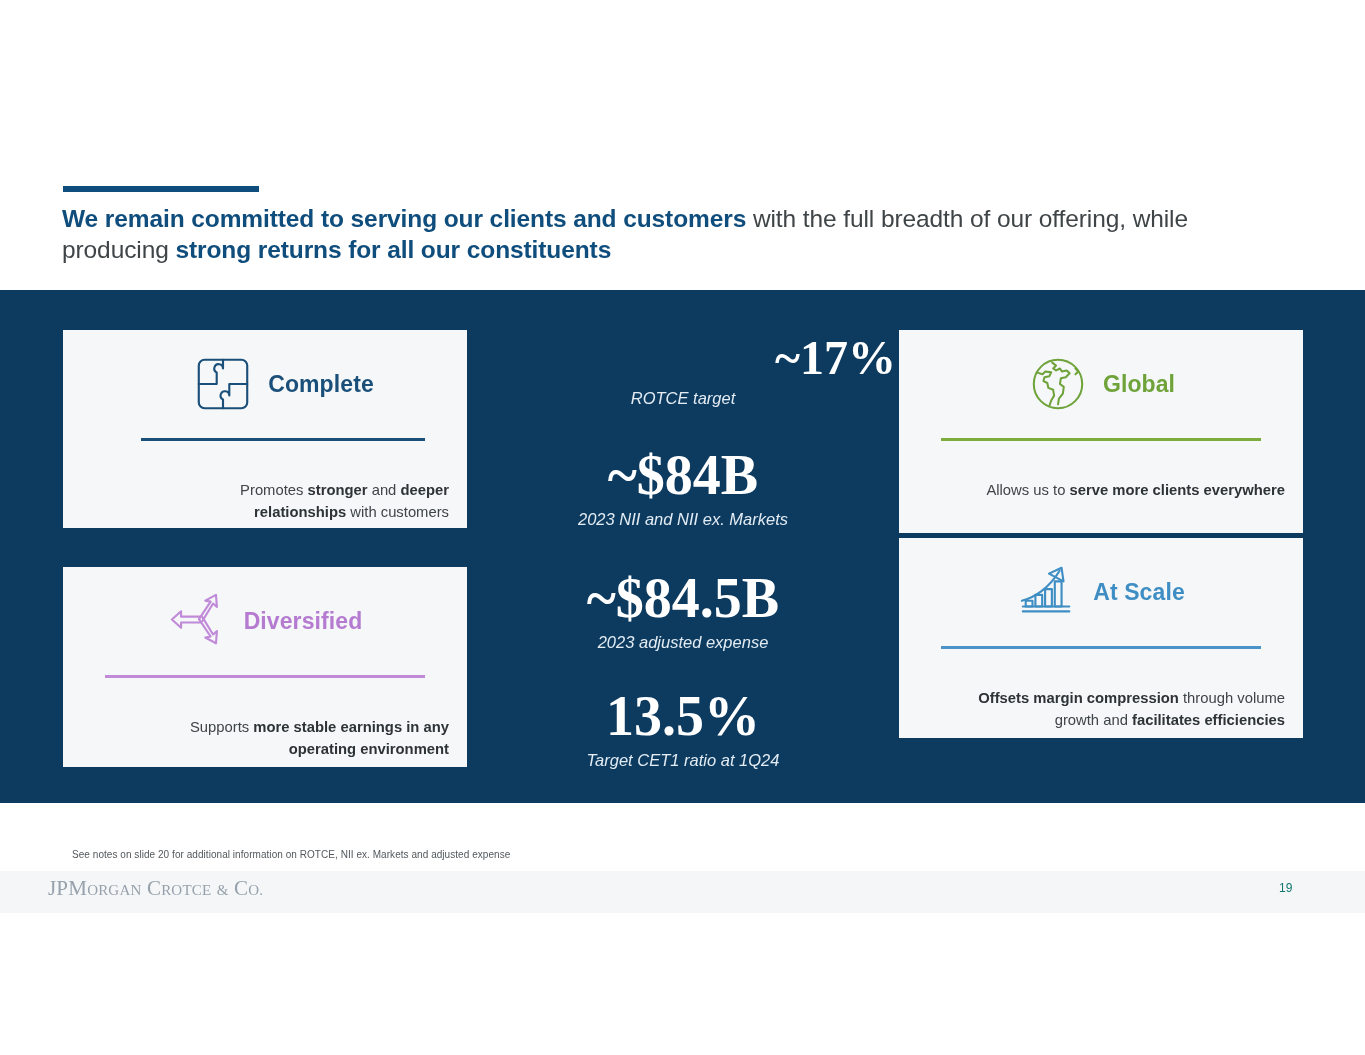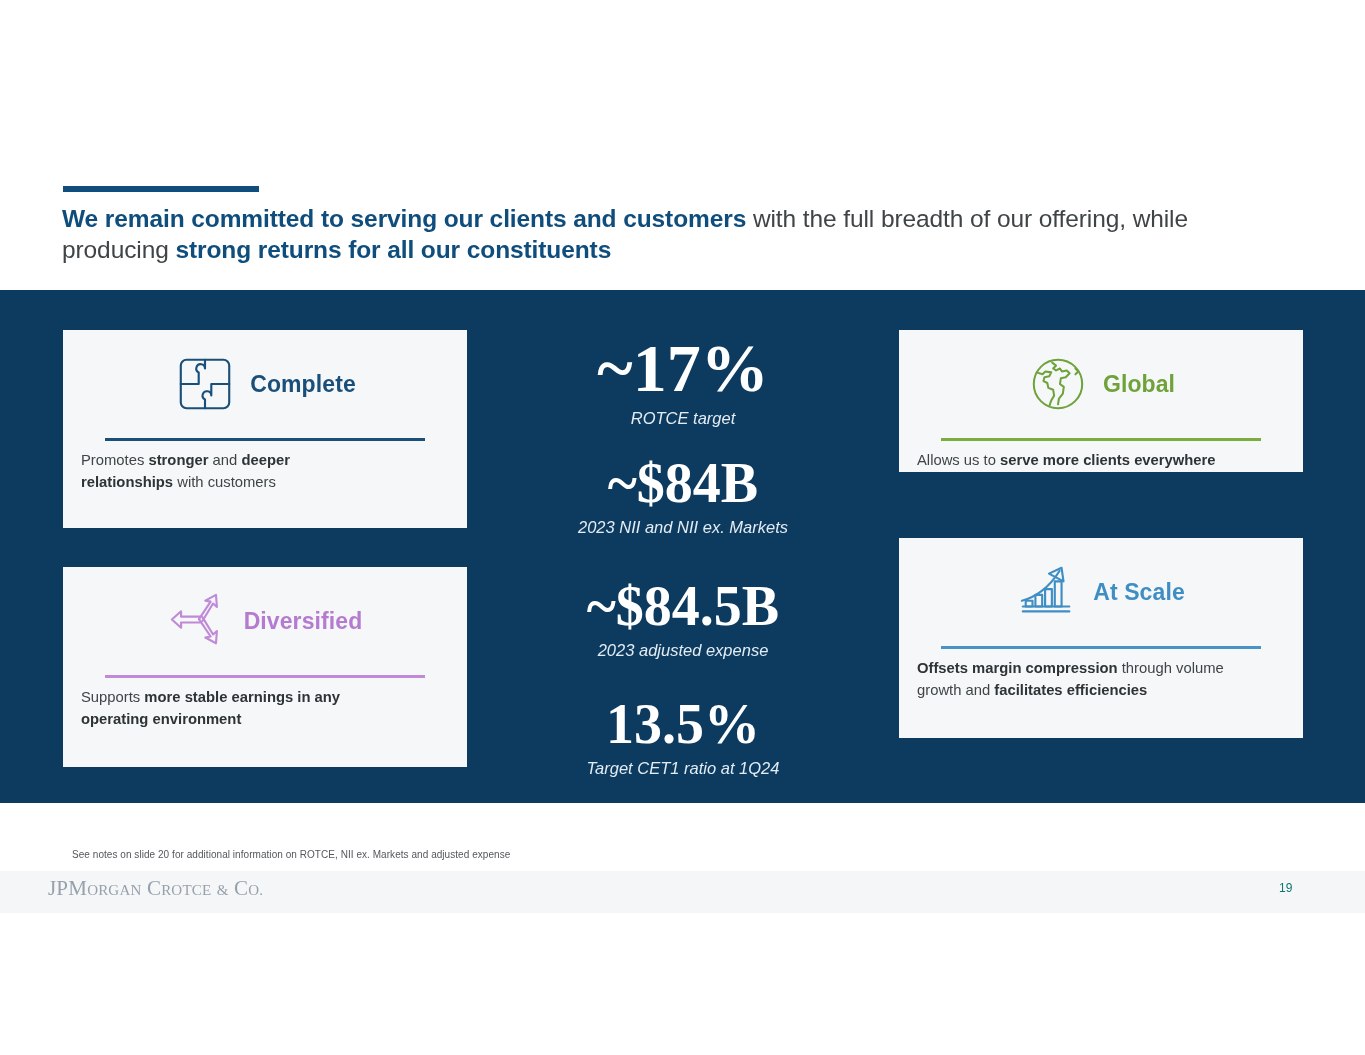--- a/index.html
+++ b/index.html
@@ -46,23 +46,23 @@
     background: #0d3b60;
   }
 
   
   .card {
     position: absolute;
     background: #f5f7f9;
     box-sizing: border-box;
     padding: 0;
   }
-  .card.c-tl { left: 63px;  top: 330px; width: 404px; height: 198px; }
+  .card.c-tl { left: 63px;  top: 330px; width: 404px; height: 198px; padding-left: 36px; }
   .card.c-bl { left: 63px;  top: 567px; width: 404px; height: 200px; }
-  .card.c-tr { left: 899px; top: 330px; width: 404px; height: 142px; }
+  .card.c-tr { left: 899px; top: 330px; width: 404px; height: 203px; }
   .card.c-br { left: 899px; top: 538px; width: 404px; height: 200px; }
 
   .card-head {
     display: flex;
     align-items: center;
     justify-content: center;
     gap: 14px;
     height: 108px;
   }
   .card-icon {
@@ -85,23 +85,23 @@
   .card-rule {
     height: 2.5px;
     margin: 0 42px;
   }
   .r-blue   { background: #1a4f7a; }
   .r-green  { background: #7aac3e; }
   .r-purple { background: #c08ad8; }
   .r-lblue  { background: #4a93c6; }
 
   .card-body {
-    margin-top: 8px;
+    margin-top: 38px;
     padding: 0 18px;
-    text-align: left;
+    text-align: right;
     font-size: 14.8px;
     line-height: 22px;
     color: #3f4447;
   }
   .card-body b { font-weight: bold; color: #2e3336; }
 
   
   .metrics {
     position: absolute;
     left: 470px;
@@ -120,22 +120,22 @@
   }
   .metric-label {
     font-family: "Liberation Sans", sans-serif;
     font-style: italic;
     color: #e3ecf3;
     font-size: 16.5px;
     line-height: 1.2;
     margin-top: 7px;
   }
   .m1 { margin-top: 4px; }
-  .m1 .metric-value { font-size: 68px; }
-  .m2 { margin-top: 26px; }
+  .m1 .metric-value { font-size: 48px; text-align: right; }
+  .m2 { margin-top: 38px; }
   .m2 .metric-value { font-size: 56px; }
   .m3 { margin-top: 40px; }
   .m3 .metric-value { font-size: 56px; }
   .m4 { margin-top: 36px; }
   .m4 .metric-value { font-size: 56px; }
 
   
   .footnote {
     position: absolute;
     left: 72px;

